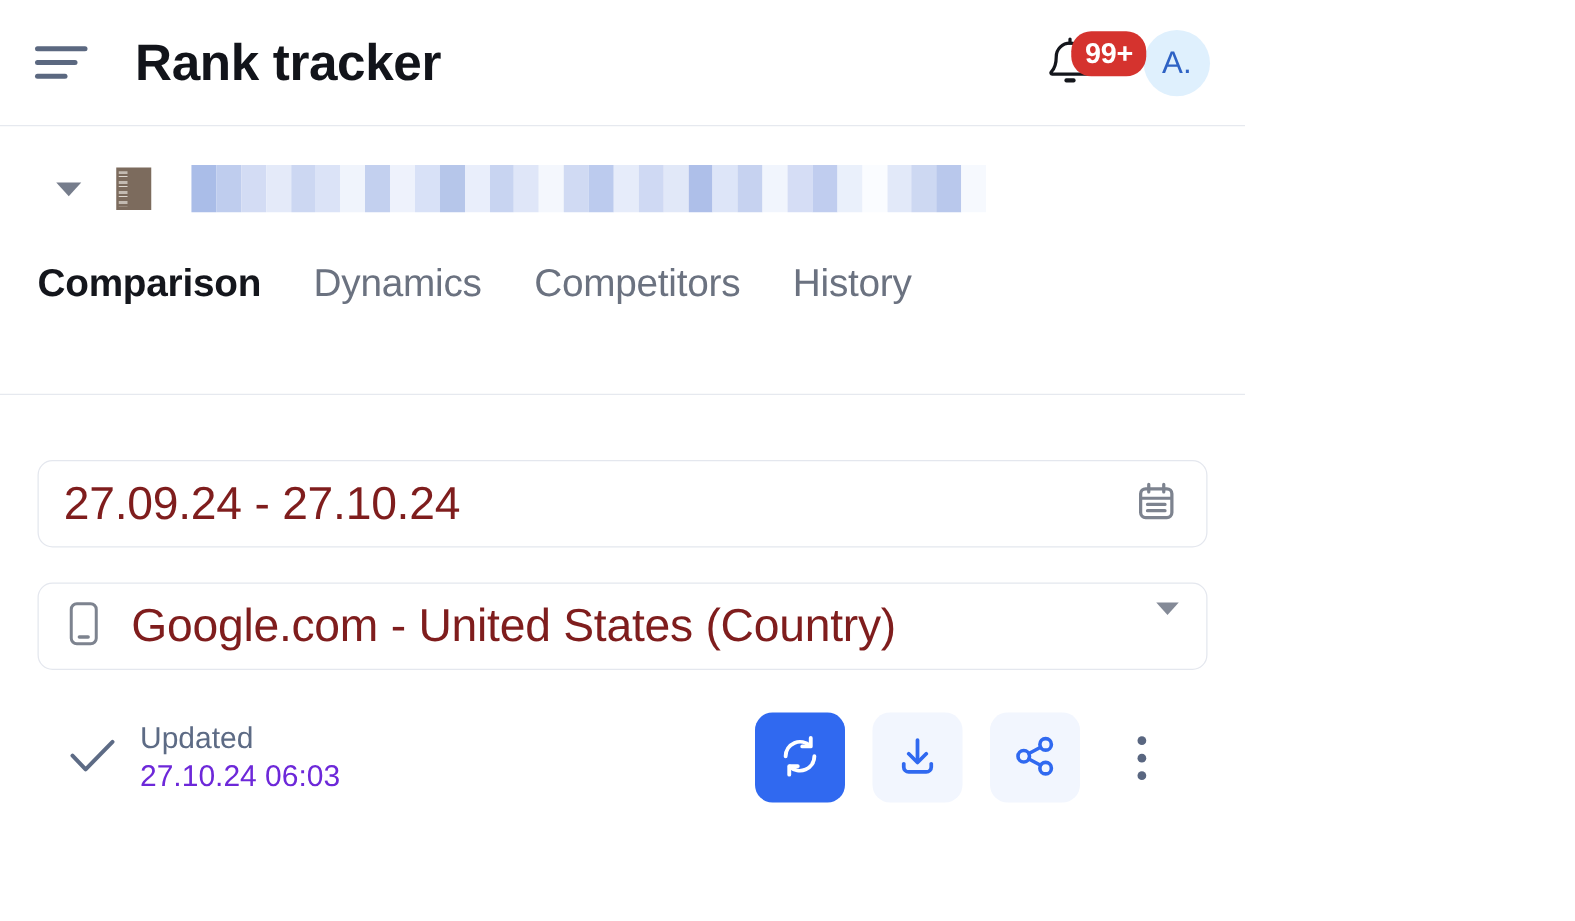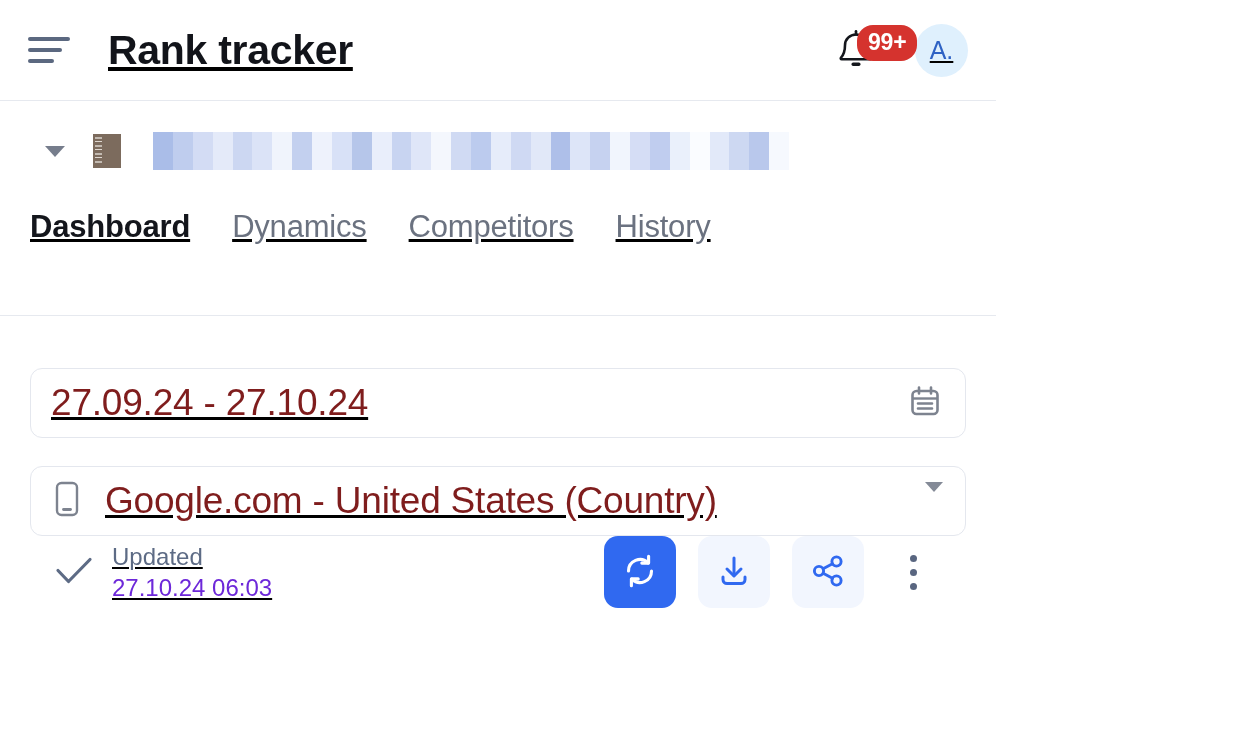--- a/index.html
+++ b/index.html
@@ -10,21 +10,20 @@
     background: #ffffff;
     font-family: "Liberation Sans", sans-serif;
     overflow: hidden;
   }
 
   .app {
     width: 996px;
     height: 737px;
     position: relative;
     background: #ffffff;
-    text-decoration: underline;
   }
 
   
   .header {
     height: 101px;
     border-bottom: 1px solid #e6e9ef;
     display: flex;
     align-items: center;
     padding: 0 28px 0 28px;
     position: relative;
@@ -222,20 +221,21 @@
 
   .tri-down {
     width: 0; height: 0;
     border-left: 9px solid transparent;
     border-right: 9px solid transparent;
     border-top: 10px solid #848a97;
   }
 
   
   .status-row {
+    margin-top: 34px;
     display: flex;
     align-items: center;
     padding: 0 30px 0 22px;
   }
 
   .check-icon { margin-right: 16px; flex: 0 0 auto; }
 
   .status-text { display: flex; flex-direction: column; gap: 3px; }
   .status-label {
     font-size: 24px;
@@ -352,21 +352,21 @@
         <div class="cell" style="background: rgb(234, 240, 251);"></div>
         <div class="cell" style="background: rgb(250, 252, 255);"></div>
         <div class="cell" style="background: rgb(226, 233, 249);"></div>
         <div class="cell" style="background: rgb(205, 216, 242);"></div>
         <div class="cell" style="background: rgb(185, 200, 236);"></div>
         <div class="cell" style="background: rgb(246, 249, 254);"></div>
       </div>
   </div>
 
   <div class="tabs">
-    <div class="tab active">Dashboard</div>
+    <div class="tab active">Comparison</div>
     <div class="tab">Dynamics</div>
     <div class="tab">Competitors</div>
     <div class="tab">History</div>
   </div>
 
   <div class="controls">
 
     <div class="field">
       <span class="field-text">27.09.24 - 27.10.24</span>
       <span class="spacer">

